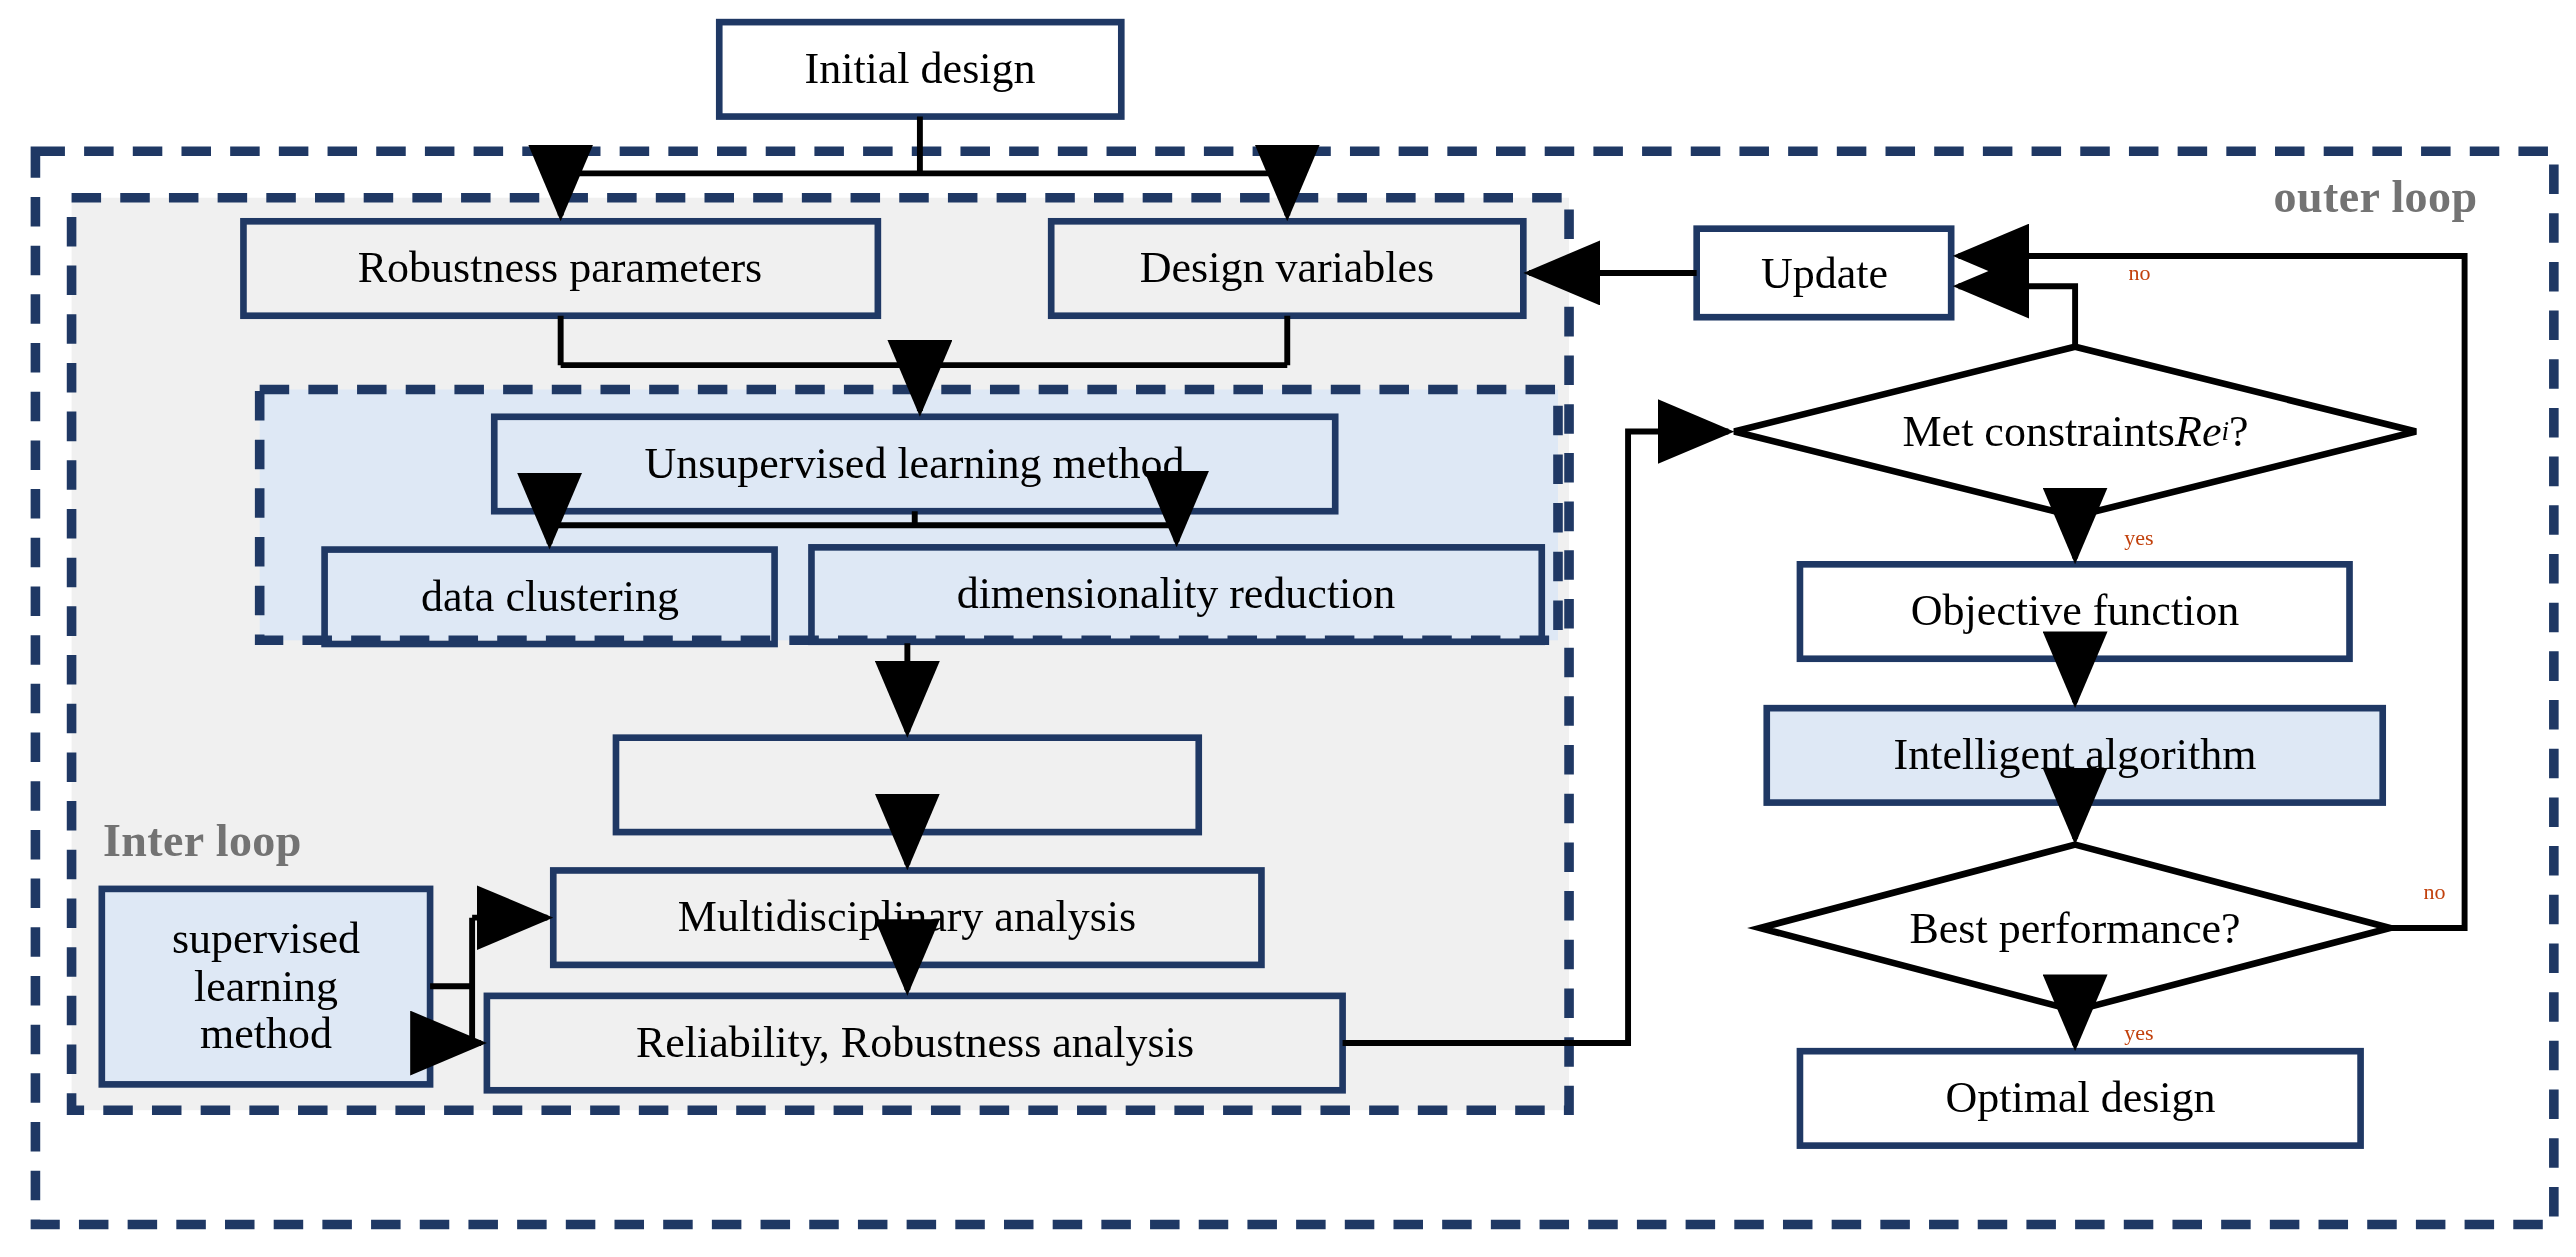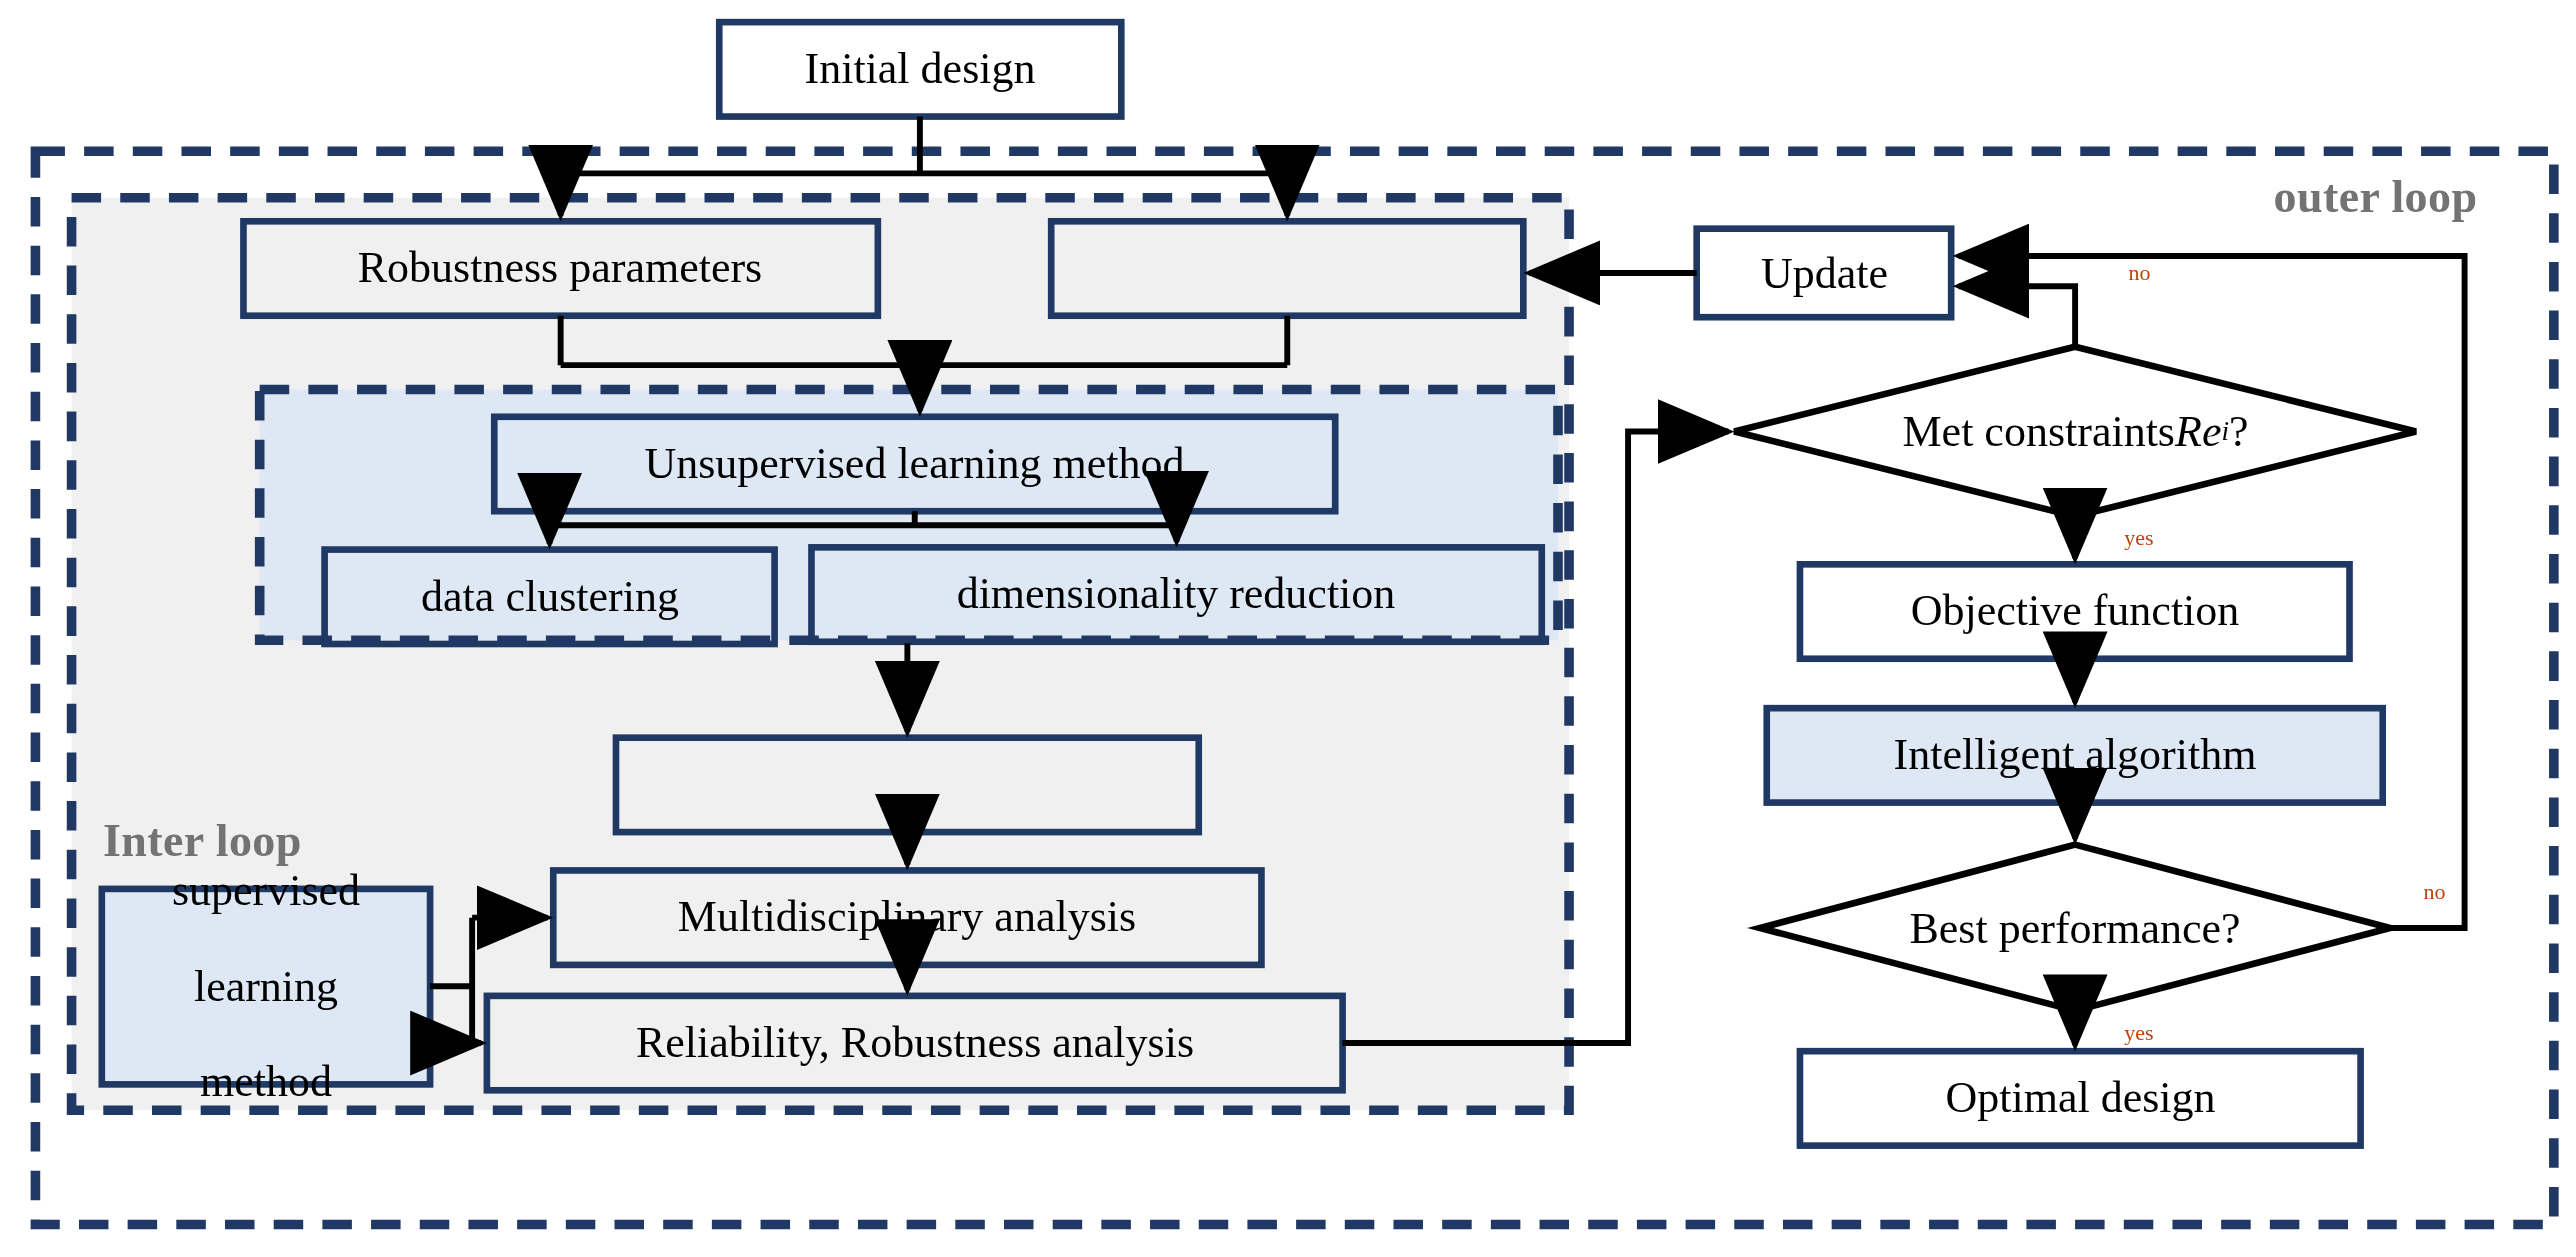--- a/index.html
+++ b/index.html
@@ -100,33 +100,34 @@
       <path d="M3240,1258 L3341,1258 L3341,347 L2655,347" marker-end="url(#ah)"></path>
 
       <path d="M2300,370 L2073,370" marker-end="url(#ah)"></path>
     </g>
   </svg>
 
   <div class="lbl boxtext" style="left:719px;top:22px;width:402px;height:94px;">Initial design</div>
 
   <div class="lbl boxtext" style="left:243px;top:221px;width:634px;height:94px;">Robustness parameters</div>
 
+  <div class="lbl boxtext" style="left:1051px;top:221px;width:472px;height:94px;">Design variables</div>
 
   <div class="lbl boxtext" style="left:494px;top:417px;width:841px;height:94px;">Unsupervised learning method</div>
 
   <div class="lbl boxtext" style="left:325px;top:550px;width:450px;height:94px;">data clustering</div>
 
   <div class="lbl boxtext" style="left:811px;top:547px;width:730px;height:94px;">dimensionality reduction</div>
 
 
   <div class="lbl boxtext" style="left:553px;top:870px;width:708px;height:94px;">Multidisciplinary analysis</div>
 
   <div class="lbl boxtext" style="left:487px;top:996px;width:856px;height:94px;">Reliability, Robustness analysis</div>
 
-  <div class="lbl" style="left:102px;top:889px;width:328px;height:195px;flex-direction:column;gap:48px;">
+  <div class="lbl" style="left:102px;top:889px;width:328px;height:195px;flex-direction:column;">
     <span class="boxtext">supervised</span>
     <span class="boxtext">learning</span>
     <span class="boxtext">method</span>
   </div>
 
   <div class="lbl boxtext" style="left:1697px;top:229px;width:255px;height:89px;">Update</div>
 
   <div class="lbl boxtext" style="left:1815px;top:385px;width:521px;height:93px;">
     <span>Met constraints </span>
       <span class="ital">Re</span>

